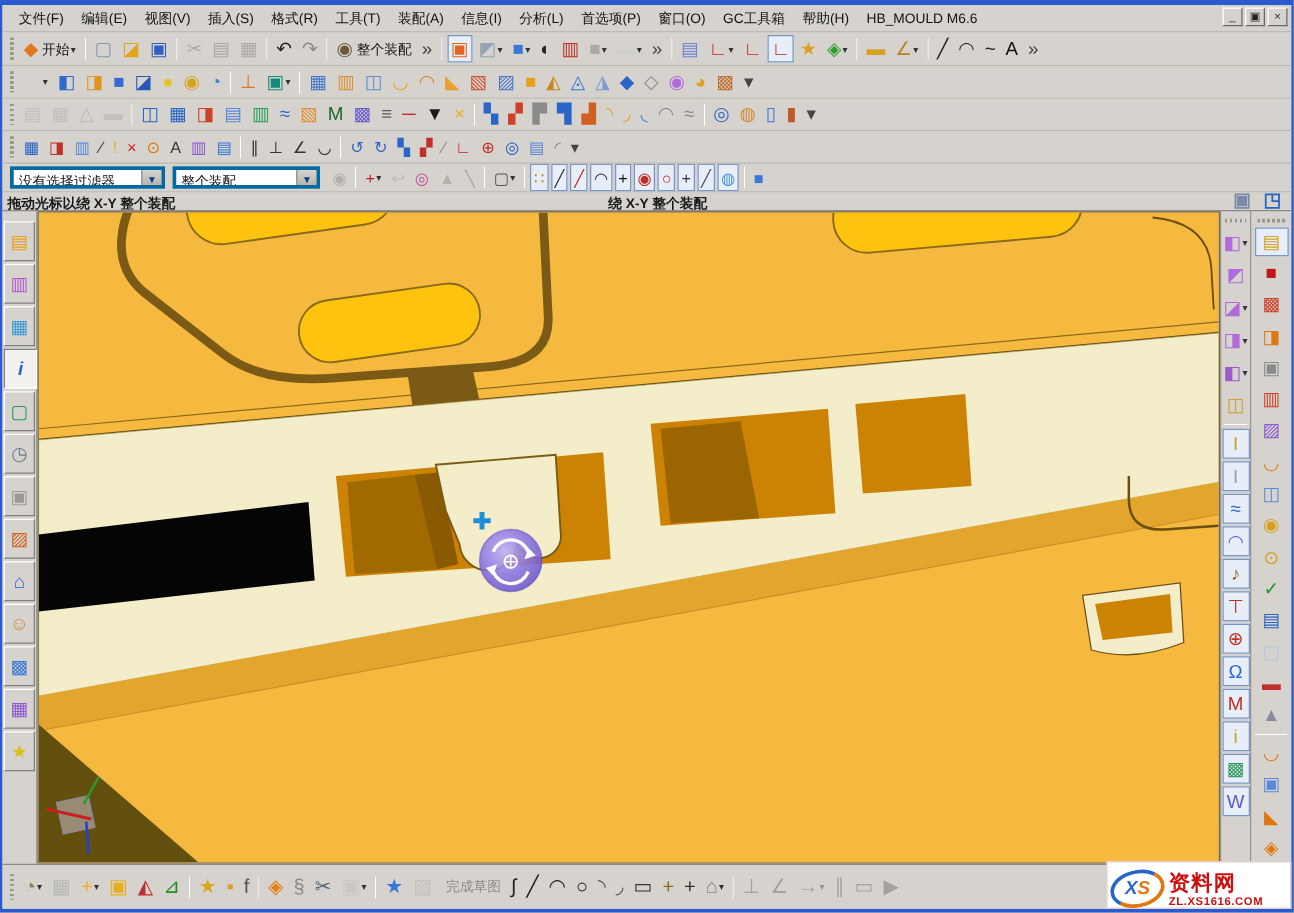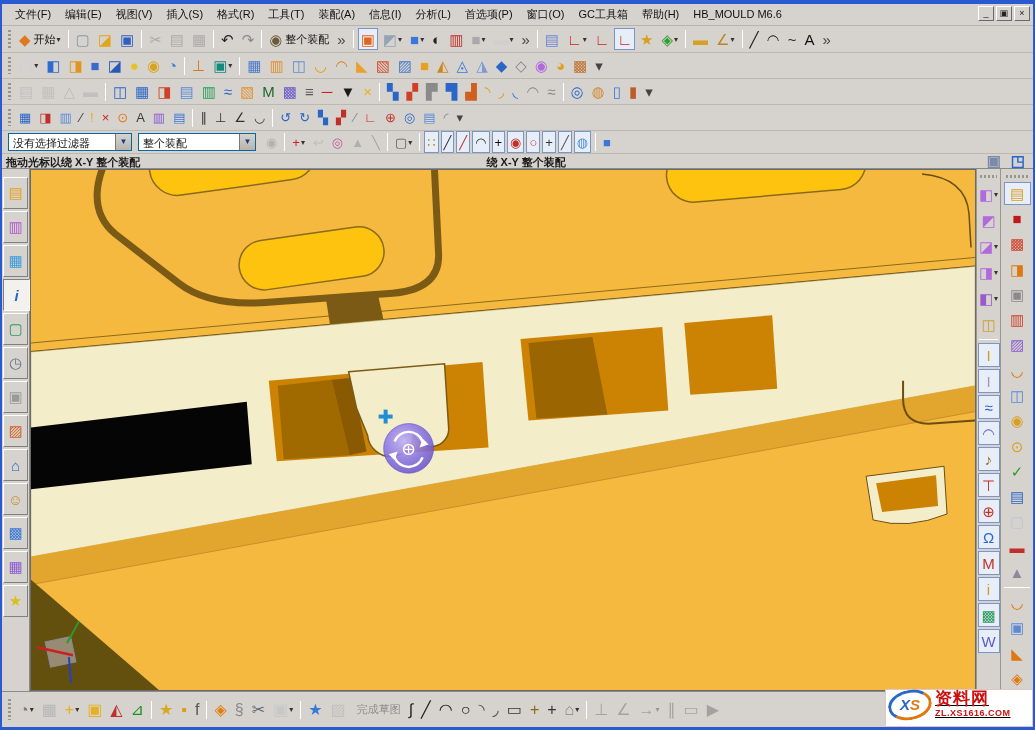--- a/index.html
+++ b/index.html
@@ -19,21 +19,21 @@
   .tbi { display:inline-flex; align-items:center; height:22px; padding:0 2px; margin:0 1px; border:1px solid transparent; cursor:default; }
   .tbi .gl { font-size:15px; line-height:1; }
   .r5 .tbi .gl, .selbar .tbi .gl { font-size:13px; }
   .tbi .tbl { margin-left:3px; font-size:11px; color:#111; }
   .tbi .dd { font-size:8px; color:#333; margin-left:1px; }
   .tbi.dis { opacity:.38; filter:grayscale(85%); }
   .tbi.boxed { border-color:#7a96c8; background:#e8eef8; }
   .sep { width:1px; height:18px; background:#9a968e; border-right:1px solid #fff; margin:0 3px; }
   
   .selbar { height:23px; background:#d6d3ce; display:flex; align-items:center; padding-left:6px; border-bottom:1px solid #bdb9b1; }
-  .combo { display:flex; height:18px; border:1px solid #0369a1; background:#fff; margin-right:6px; }
+  .combo { display:flex; height:18px; border:3px solid #0369a1; background:#fff; margin-right:6px; }
   .combo .val { padding:2px 4px; white-space:nowrap; overflow:hidden; color:#111; }
   .combo .btn { width:16px; background:linear-gradient(#d6d3ce,#b8b4ac); border-left:1px solid #7a7a7a; color:#103a8a; font-size:8px; text-align:center; line-height:16px; }
   
   .promptbar { height:15px; background:#d6d3ce; border-bottom:1px solid #8a8a8a; position:relative; font-weight:bold; color:#1a1a1a; }
   .promptbar .pl { position:absolute; left:4px; top:1px; }
   .promptbar .pc { position:absolute; left:47%; top:1px; }
   .promptbar .pr { position:absolute; right:4px; top:0; display:flex; gap:2px; }
   .pr .tbi { height:13px; }
   
   .main { flex:1; display:flex; min-height:0; }
@@ -49,21 +49,21 @@
   .vgrip { width:70%; height:3px; margin:2px 0 3px;
     background:repeating-linear-gradient(90deg,#9a968e 0 2px,transparent 2px 4px); }
   .vsep { height:1px; width:80%; background:#9a968e; border-bottom:1px solid #fff; margin:2px 0; }
   
   .bottombar { height:36px; background:#d6d3ce; border-top:1px solid #8a8a8a; display:flex; align-items:center; padding-left:6px; position:relative; }
   .bottombar::before { content:""; width:3px; height:60%; margin-right:4px;
     background:repeating-linear-gradient(180deg,#9a968e 0 2px,transparent 2px 4px); }
   .bottombar .tbi { height:26px; }
   .bottombar .tbi .gl { font-size:16px; }
   
-  .watermark { position:absolute; right:0; bottom:0; width:148px; height:38px; background:#fff; border:1px solid #e0c8c8; display:flex; align-items:flex-start; z-index:50;text-decoration:underline; }
+  .watermark { position:absolute; right:0; bottom:0; width:148px; height:38px; background:#fff; border:1px solid #e0c8c8; display:flex; align-items:flex-end; z-index:50; }
   .wm-logo { width:44px; height:30px; position:relative; margin-left:2px; }
   .wm-el { position:absolute; inset:0; border:3px solid #2a66c8; border-radius:50%; transform:rotate(-12deg); border-right-color:#e07810; border-bottom-color:#e07810; }
   .wm-xs { position:absolute; inset:0; text-align:center; line-height:30px; font-size:15px; font-style:italic; font-weight:bold; color:#2a66c8; }
   .wm-xs b { color:#e07810; }
   .wm-txt { margin-left:3px; }
   .wm-site { color:#cc1111; font-weight:bold; font-size:17px; letter-spacing:1px; line-height:18px; }
   .wm-dom { color:#cc1111; font-size:9px; font-weight:bold; letter-spacing:.5px; }
 </style>
 </head>
 <body>

